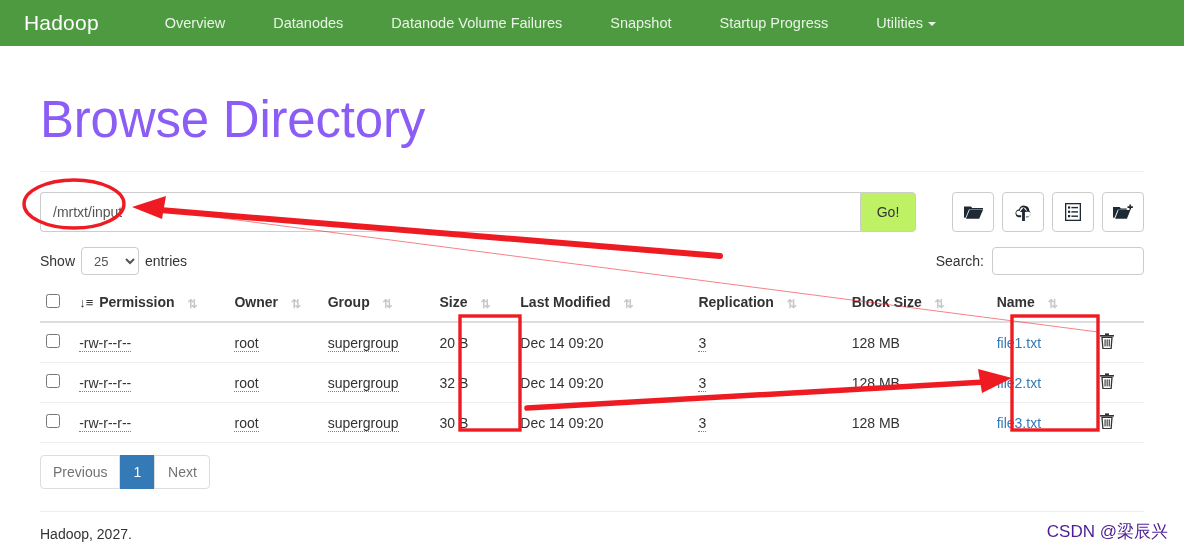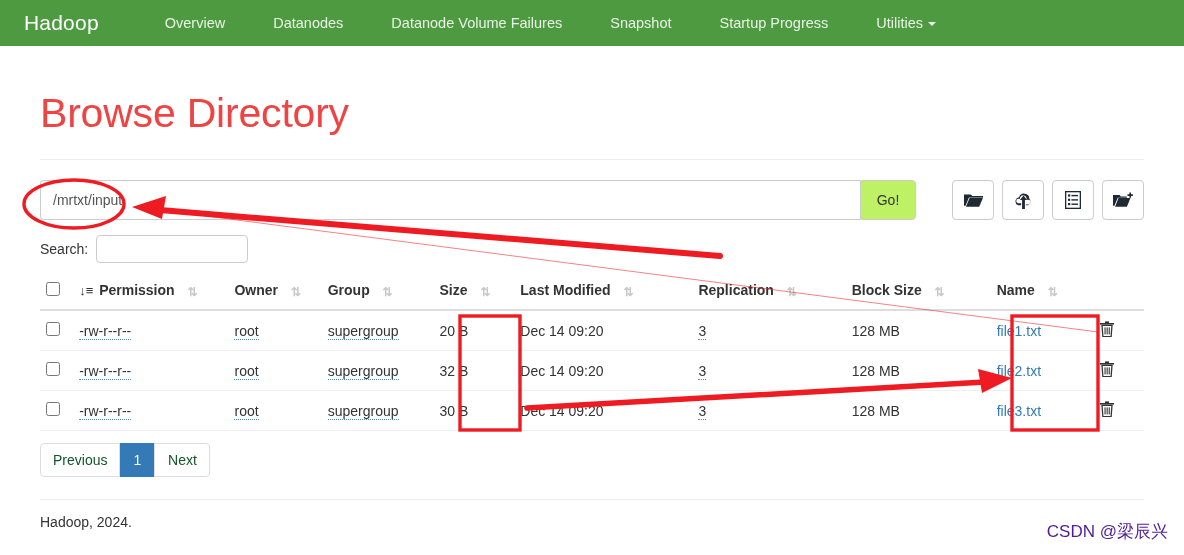--- a/index.html
+++ b/index.html
@@ -51,23 +51,23 @@
 
   
   .container {
     width:1144px;
     margin:0 auto;
     padding:0 20px;
     position:relative;
   }
 
   h1.page-title {
-    font-size:41px;
+    font-size:51px;
     font-weight:normal;
-    color:#ef4444;
+    color:#8b5cf6;
     margin:44px 0 22px 0;
     padding:0;
     letter-spacing:-0.2px;
   }
 
   .hr-top {
     border:0;
     border-top:1px solid #eeeeee;
     margin:0 0 20px 0;
   }
@@ -228,21 +228,21 @@
     align-items:center;
     margin-top:12px;
   }
   .info-text { font-size:14px; color:#333333; }
   .pagination { display:flex; }
   .page-btn {
     min-width:56px;
     height:34px;
     border:1px solid #dddddd;
     background:#ffffff;
-    color:#14532d;
+    color:#737373;
     font-size:14px;
     font-family:"Liberation Sans", sans-serif;
     cursor:pointer;
     padding:0 12px;
   }
   .page-btn:first-child { border-radius:4px 0 0 4px; }
   .page-btn:last-child  { border-radius:0 4px 4px 0; }
   .page-btn.num { min-width:34px; padding:0; color:#777; }
   .page-btn.active {
     background:#337ab7;
@@ -339,20 +339,27 @@
             <path fill="#1f2933" d="M0 2.6h6.9l1.4 1.6h6.2v1.4H5L1.5 14H0z"></path>
             <path fill="#1f2933" d="M5.8 6h12.5l-3.7 9H2.2z"></path>
             <path fill="#1f2933" d="M17.2 0h1.7v2h2v1.7h-2v2h-1.7v-2h-2V2h2z"></path>
           </svg>
         </span>
       </button>
     </div>
   </div>
 
   <div class="controls">
+    <div class="length-box">
+      <span>Show</span>
+      <select>
+        <option selected="">25</option>
+      </select>
+      <span>entries</span>
+    </div>
     <div class="filter-box">
       <span>Search:</span>
       <input type="text" value="" style="">
     </div>
   </div>
 
   <table class="files">
     <thead>
       <tr>
         <th class="col-check">
@@ -475,21 +482,21 @@
 
   <div class="table-footer">
     <div class="pagination">
       <button class="page-btn">Previous</button>
       <button class="page-btn num active">1</button>
       <button class="page-btn">Next</button>
     </div>
   </div>
 
   <hr class="hr-bottom">
-  <div class="site-footer">Hadoop, 2024.</div>
+  <div class="site-footer">Hadoop, 2027.</div>
 
 </div>
 
 <svg class="annot" viewBox="0 0 1184 555">
 
   <ellipse cx="74" cy="204" rx="50" ry="24" fill="none" stroke="#ee1c22" stroke-width="3.4"></ellipse>
 
   <path d="M1098 332 L160 210" stroke="#ee1c22" stroke-width="1" fill="none" opacity="0.55"></path>
   <path d="M720 256 L160 210" stroke="#ee1c22" stroke-width="6" fill="none" stroke-linecap="round"></path>
   <polygon points="132,207 166,196 162,219" fill="#ee1c22"></polygon>

